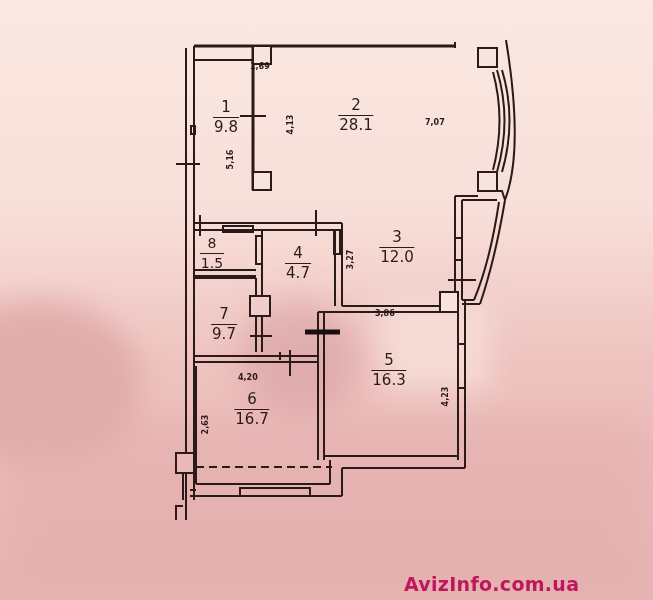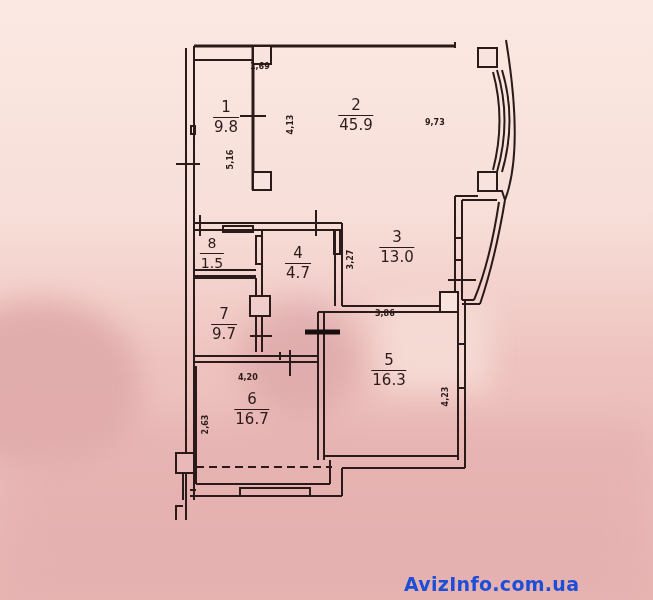--- a/index.html
+++ b/index.html
@@ -39,21 +39,21 @@
   .room-label .num { display: block; padding-bottom: 1px; }
   .room-label .area { display: block; border-top: 1.4px solid #2a1b1a; padding: 0 1px; text-align: right; }
   .dim {
     position: absolute; color: #2a1b1a; font-size: 8px; font-weight: bold;
     font-family: "DejaVu Sans", sans-serif; white-space: nowrap;
   }
   .dim.vert { transform: rotate(-90deg); transform-origin: center center; }
   .watermark {
     position: absolute; left: 404px; top: 573px;
     font-family: "DejaVu Sans", sans-serif; font-size: 19px; font-weight: bold;
-    color: #1d4ed8; letter-spacing: 0.3px;
+    color: #be185d; letter-spacing: 0.3px;
   }
 </style>
 </head>
 <body>
 
 <div class="bg-top"></div>
 <div class="bg-shadow"></div>
 <div class="bg-shadow2"></div>
 <div class="bg-shadow3"></div>
 <div class="bg-light"></div>
@@ -151,25 +151,25 @@
     <line x1="305" y1="332" x2="340" y2="332" stroke-width="5" stroke="#1a0f0f"></line>
   </g>
 </svg>
 
 <div class="room-label" style="left:226px; top:98px;">
   <span class="num">1</span>
   <span class="area">9.8</span>
 </div>
 <div class="room-label" style="left:356px; top:96px;">
   <span class="num">2</span>
-  <span class="area">45.9</span>
+  <span class="area">28.1</span>
 </div>
 <div class="room-label" style="left:397px; top:228px;">
   <span class="num">3</span>
-  <span class="area">13.0</span>
+  <span class="area">12.0</span>
 </div>
 <div class="room-label" style="left:298px; top:244px;">
   <span class="num">4</span>
   <span class="area">4.7</span>
 </div>
 <div class="room-label" style="left:389px; top:351px;">
   <span class="num">5</span>
   <span class="area">16.3</span>
 </div>
 <div class="room-label" style="left:252px; top:390px;">
@@ -181,20 +181,20 @@
   <span class="area">9.7</span>
 </div>
 <div class="room-label" style="left:212px; top:234px; font-size:14px;">
   <span class="num">8</span>
   <span class="area">1.5</span>
 </div>
 
 <span class="dim" style="left:206px; top:62px;margin-left:44px;">1,69</span>
 <span class="dim vert" style="left:221px; top:155px;">5,16</span>
 <span class="dim vert" style="left:281px; top:120px;">4,13</span>
-<span class="dim" style="left:425px; top:118px;">9,73</span>
+<span class="dim" style="left:425px; top:118px;">7,07</span>
 <span class="dim vert" style="left:341px; top:255px;">3,27</span>
 <span class="dim" style="left:375px; top:309px;">3,86</span>
 <span class="dim vert" style="left:436px; top:392px;">4,23</span>
 <span class="dim" style="left:238px; top:373px;">4,20</span>
 <span class="dim vert" style="left:196px; top:420px;">2,63</span>
 
 <div class="watermark">AvizInfo.com.ua</div>
 
 </body></html>

